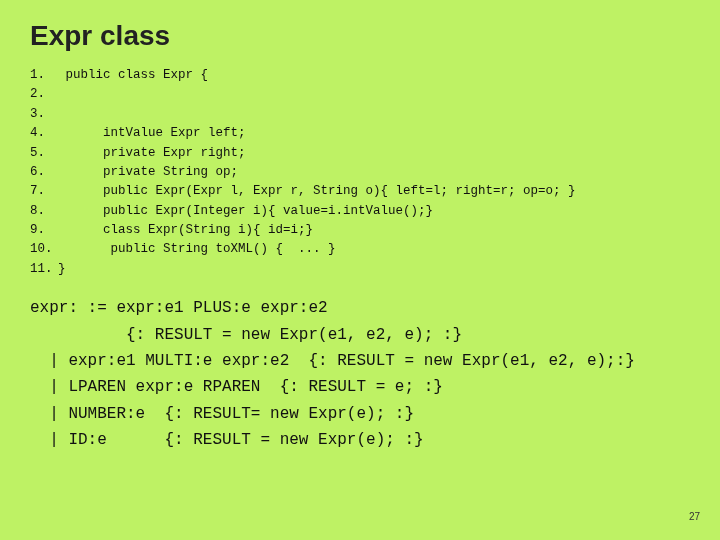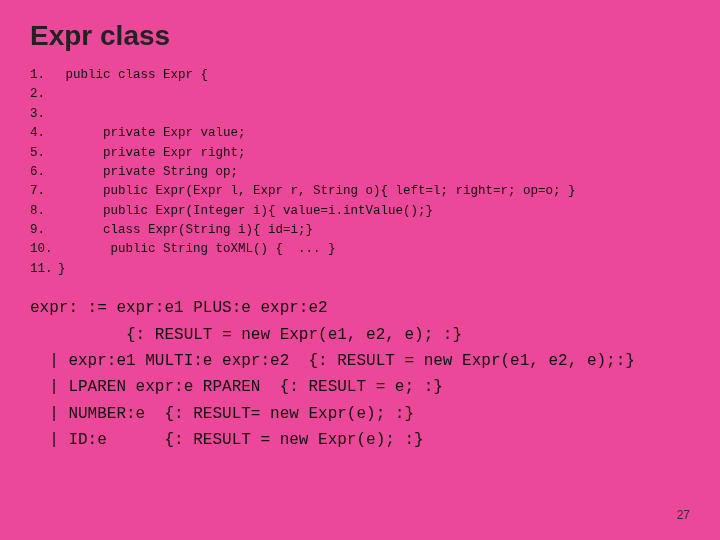--- a/index.html
+++ b/index.html
@@ -12,21 +12,21 @@
       width: 720px;
       height: 540px;
       background: #ffffff;
       font-family: Arial, Helvetica, sans-serif;
       overflow: hidden;
     }
 
     .page {
       width: 720px;
       height: 540px;
-      background: #ec4899;
+      background: #bef264;
       padding: 20px 30px 20px 30px;
       position: relative;
     }
 
     .title {
       font-size: 28px;
       font-weight: bold;
       color: #222222;
       margin-bottom: 14px;
     }
@@ -55,39 +55,39 @@
       font-family: 'Courier New', Courier, monospace;
       font-size: 16px;
       color: #111111;
       line-height: 1.65;
       white-space: pre;
     }
 
     .page-number {
       position: absolute;
       bottom: 18px;
-      right: 30px;
-      font-size: 12px;
+      right: 20px;
+      font-size: 10px;
       font-family: Arial, Helvetica, sans-serif;
       color: #333333;
     }
   </style>
 </head>
 <body>
 
 <div class="page">
 
   <div class="title">Expr class</div>
 
   <div class="code-block">
 
   <div class="line"><span class="line-num">1.</span><span> public class Expr {</span></div>
       <div class="line"><span class="line-num">2.</span></div>
       <div class="line"><span class="line-num">3.</span></div>
-      <div class="line"><span class="line-num">4.</span><span>      private Expr value;</span></div>
+      <div class="line"><span class="line-num">4.</span><span>      intValue Expr left;</span></div>
       <div class="line"><span class="line-num">5.</span><span>      private Expr right;</span></div>
       <div class="line"><span class="line-num">6.</span><span>      private String op;</span></div>
       <div class="line"><span class="line-num">7.</span><span>      public Expr(Expr l, Expr r, String o){ left=l; right=r; op=o; }</span></div>
       <div class="line"><span class="line-num">8.</span><span>      public Expr(Integer i){ value=i.intValue();}</span></div>
       <div class="line"><span class="line-num">9.</span><span>      class Expr(String i){ id=i;}</span></div>
       <div class="line"><span class="line-num">10.</span><span>       public String toXML() {  ... }</span></div>
       <div class="line"><span class="line-num">11.</span><span>}</span></div>
     </div>
 
   <div class="grammar-block">expr: := expr:e1 PLUS:e expr:e2

